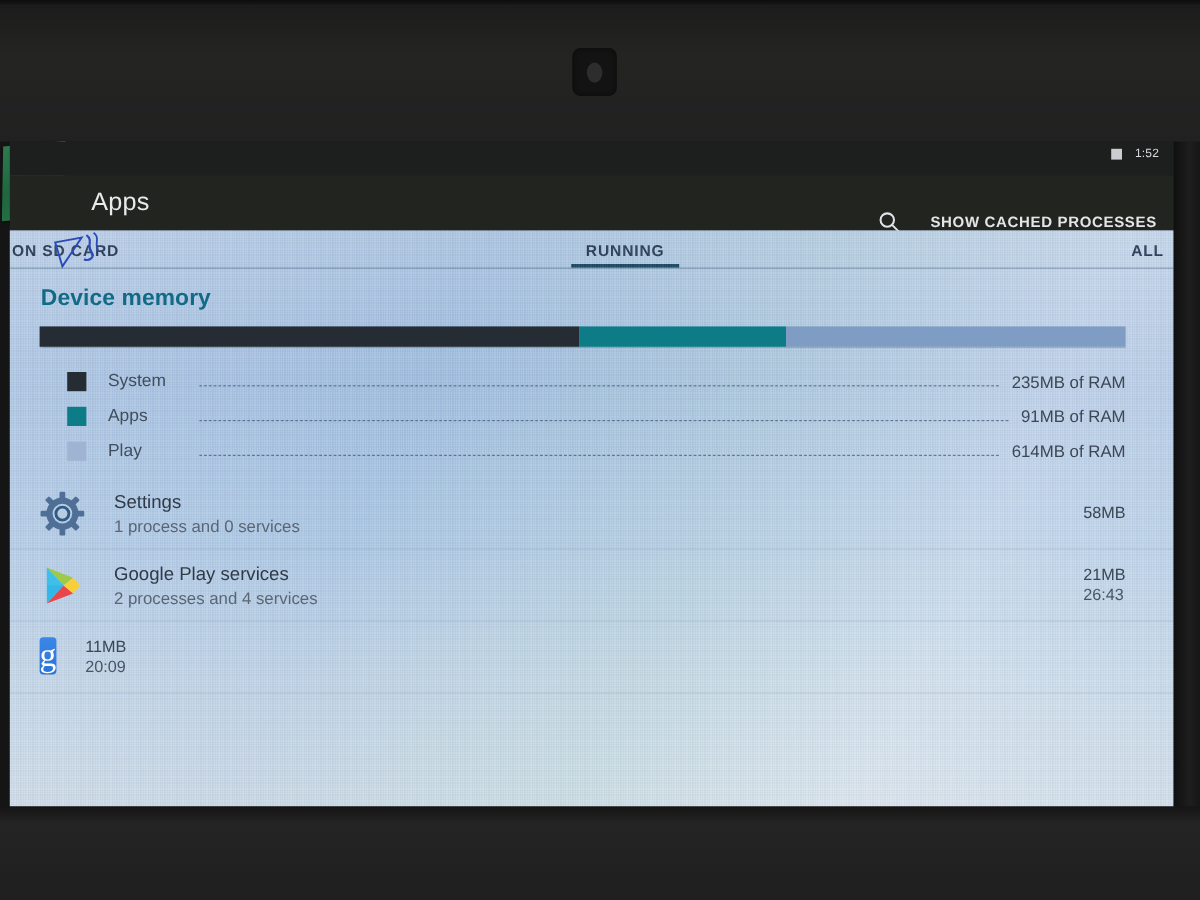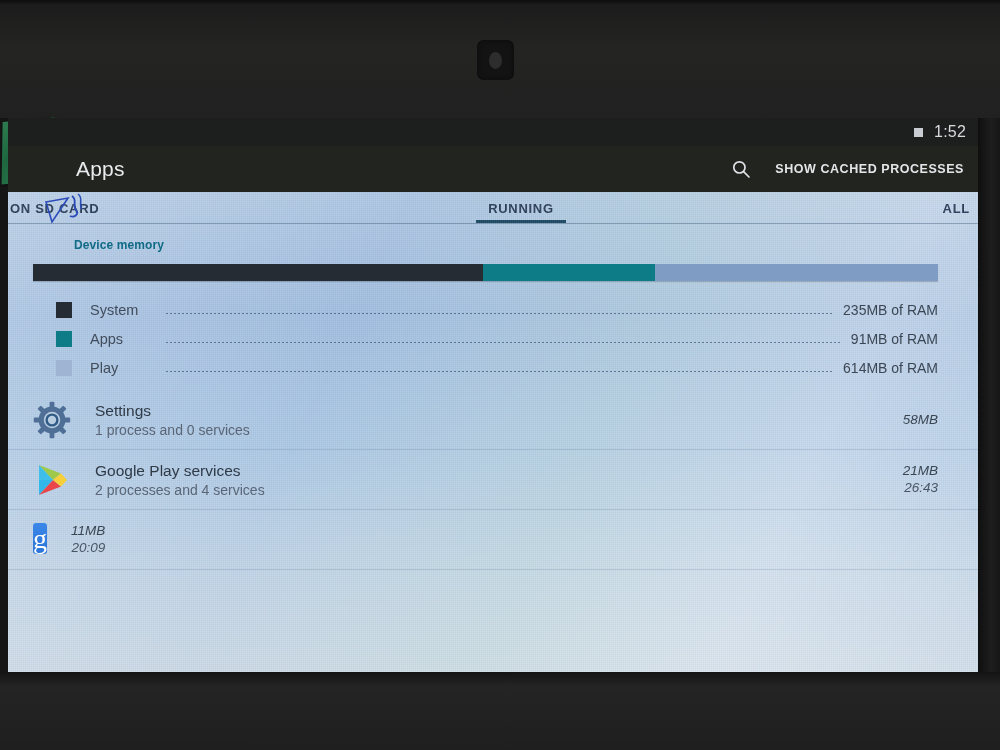--- a/index.html
+++ b/index.html
@@ -69,34 +69,34 @@
     overflow: hidden;
   }
   .statusbar {
     position: relative; height: 28px;
     background: #1d1f1e;
     color: #d7dade;
   }
   .sb-right {
     position: absolute; right: 12px; top: 5px;
     display: flex; align-items: center; gap: 11px;
-    font-size: 16px; letter-spacing: .2px; margin-left: 24px;
+    font-size: 10px; letter-spacing: .2px; margin-left: 24px;
   }
   .sb-icon-sq { width: 9px; height: 9px; background: #c9ccd1; }
 
   .actionbar {
     position: relative; height: 46px;
     background: #22241f;
     display: flex; align-items: center;
   }
   .ab-title {
     margin-left: 68px; font-size: 21px; color: #e8eaec; letter-spacing: .2px;
   }
   .ab-actions {
-    position: absolute; right: 14px; top: 0; height: 46px;
+    position: absolute; right: 14px; top: 16px; height: 46px;
     display: flex; align-items: center; gap: 24px;
   }
   .ab-cached {
     font-size: 12.5px; color: #e3e6e9; letter-spacing: .55px; font-weight: bold;
   }
   .search-icon svg { display: block; }
 
   
   .body {
     position: relative;
@@ -129,23 +129,23 @@
   .tab.center .underline {
     position: absolute; left: -12px; right: -12px; bottom: -7px;
     height: 3px; background: #1d4a64;
   }
   .tabs-divider {
     position: absolute; left: 0; right: 0; bottom: 0;
     height: 1px; background: rgba(40,70,100,.38);
   }
 
   .section-title {
-    font-size: 12px; font-weight: bold; color: #116b86;
+    font-size: 19px; font-weight: bold; color: #116b86;
     padding: 14px 0 0 26px; letter-spacing: .1px;
-    position: relative; z-index: 2; margin-left: 40px;
+    position: relative; z-index: 2;
   }
 
   .membar {
     position: relative; z-index: 2;
     margin: 12px 40px 0 25px;
     height: 17px; display: flex;
     box-shadow: 0 1px 1px rgba(0,0,0,.18);
   }
   .seg-system { background: #262c34; }
   .seg-apps { background: #0e7c86; }
@@ -175,21 +175,21 @@
     display: flex; align-items: center;
     height: 60px; padding: 0 40px 0 25px;
     border-bottom: 1px solid rgba(90,115,145,.22);
   }
   .app-icon {
     width: 38px; height: 38px; flex: 0 0 38px; position: relative;
   }
   .app-text { margin-left: 24px; flex: 1 1 auto; }
   .app-name { font-size: 15.5px; color: #2f3a47; line-height: 19px; }
   .app-sub { font-size: 14px; color: #5a6676; line-height: 17px; margin-top: 2px; }
-  .app-right { text-align: right; flex: 0 0 auto; font-style: italic; }
+  .app-right { flex: 0 0 auto; }
   .app-mem { font-size: 13.5px; color: #3b4653; line-height: 17px; }
   .app-time { font-size: 13.5px; color: #4a5665; line-height: 18px; }
 
   
   .g-tile {
     width: 38px; height: 38px; border-radius: 3px;
     background: linear-gradient(180deg,#3b87e8 0%,#2a75d8 100%);
     color: #fff; font-family: "Liberation Serif", serif;
     font-size: 28px; line-height: 36px; text-align: center;
   }

